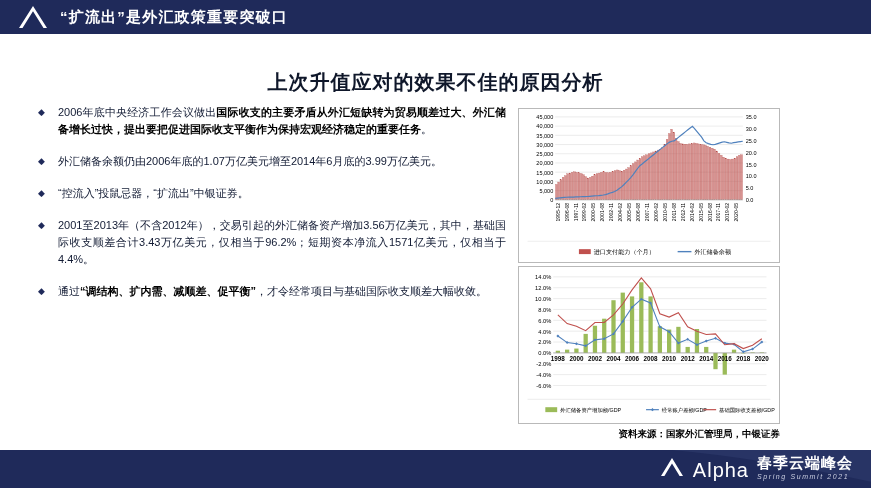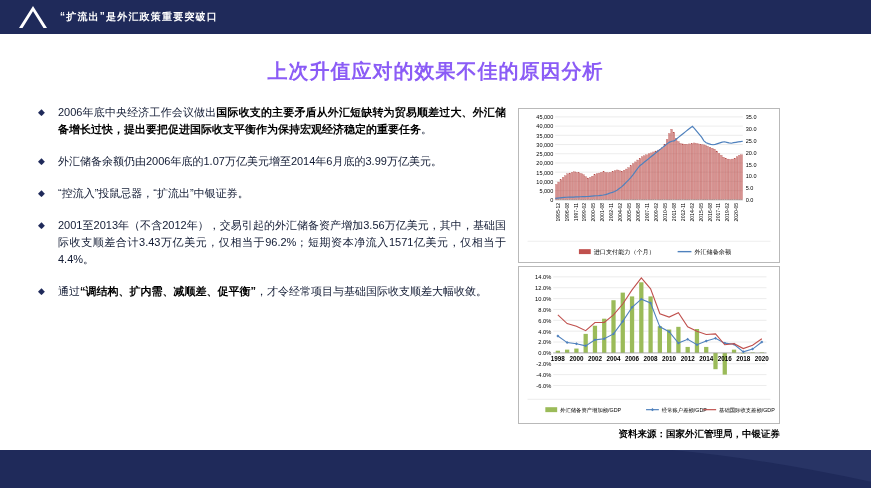--- a/index.html
+++ b/index.html
@@ -8,27 +8,27 @@
     font-family:"Liberation Sans","DejaVu Sans",sans-serif;
     position:relative;
   }
   
   .header{
     position:absolute;left:0;top:0;width:871px;height:34px;
     background:#1f2a5a;display:flex;align-items:center;
   }
   .logo-mark{width:34px;height:26px;margin-left:16px;flex:0 0 auto;}
   .header-title{
-    color:#ffffff;font-size:10px;font-weight:bold;letter-spacing:1.2px;
+    color:#ffffff;font-size:15px;font-weight:bold;letter-spacing:1.2px;
     margin-left:10px;white-space:nowrap;
   }
   
   .slide-title{
-    position:absolute;left:0;top:58px;width:871px;text-align:center;
-    color:#8b5cf6;font-size:20px;font-weight:bold;letter-spacing:1px;
+    position:absolute;left:0;top:69px;width:871px;text-align:center;
+    color:#0f172a;font-size:20px;font-weight:bold;letter-spacing:1px;
   }
   
   .bullets{
     position:absolute;left:38px;top:104px;width:468px;
   }
   .bullet{
     display:flex;margin-bottom:15px;line-height:1.55;
   }
   .bullet-marker{
     flex:0 0 auto;width:20px;padding-top:4px;
@@ -364,13 +364,23 @@
       </svg>
   </div>
 </div>
 
 <div class="src-note">资料来源：国家外汇管理局，中银证券</div>
 
 <div class="footer">
   <svg class="footer-swoosh" width="290" height="46" viewBox="0 0 290 46">
     <path d="M0 0 Q120 2 290 40 L290 0 Z" fill="#283465"></path>
   </svg>
+  <div class="footer-brand">
+    <svg width="26" height="22" viewBox="0 0 26 22" style="margin-bottom:2px">
+      <path d="M13 2 L24 20 L20.6 20 L13 7.4 L5.4 20 L2 20 Z" fill="#ffffff"></path>
+    </svg>
+    <div class="brand-alpha">Alpha</div>
+    <div class="brand-stack">
+      <div class="brand-cn">春季云端峰会</div>
+      <div class="brand-en">Spring  Summit  2021</div>
+    </div>
+  </div>
 </div>
 
 </body></html>

